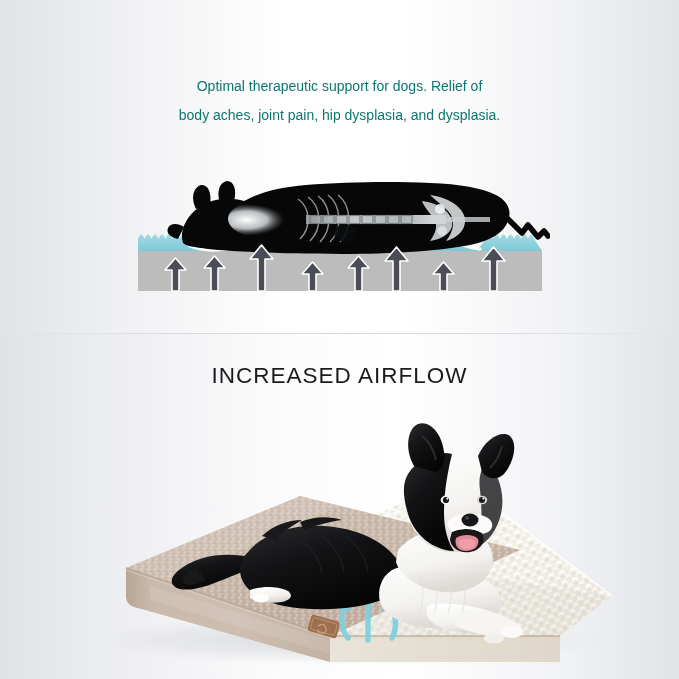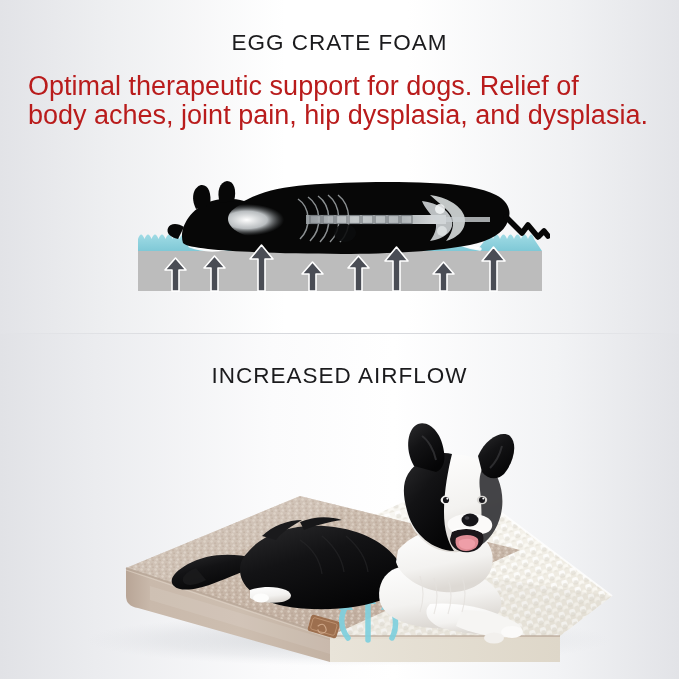--- a/index.html
+++ b/index.html
@@ -26,22 +26,22 @@
     position:absolute;left:0;top:333px;width:679px;height:1px;
     background:linear-gradient(90deg,rgba(200,202,208,0) 0%,rgba(196,198,204,.55) 25%,rgba(190,193,200,.65) 50%,rgba(196,198,204,.55) 75%,rgba(200,202,208,0) 100%);
   }
 
   
   .h1{
     position:absolute;left:0;top:30px;width:679px;text-align:center;
     font-size:22.5px;letter-spacing:1.0px;color:#1b1b1d;font-weight:400;
   }
   .sub{
-    position:absolute;left:28px;top:72px;width:623px;text-align:left;
-    font-size:27px;line-height:29px;color:#b91c1c;font-weight:300;
+    position:absolute;left:28px;top:72px;width:623px;text-align:center;
+    font-size:14px;line-height:29px;color:#0f766e;font-weight:300;
   }
   .h2{
     position:absolute;left:0;top:363px;width:679px;text-align:center;
     font-size:22.5px;letter-spacing:1.0px;color:#1b1b1d;font-weight:400;
   }
 
   
   .diagram{position:absolute;left:130px;top:165px;width:420px;height:140px;}
   .diagram svg{display:block;width:420px;height:140px;}
 
@@ -49,21 +49,20 @@
   .scene{position:absolute;left:0px;top:400px;width:679px;height:279px;}
   .scene svg{display:block;width:679px;height:279px;}
 </style>
 </head>
 <body>
 
 <div class="page">
 
   <div class="panel-top"></div>
 
-  <div class="h1">EGG CRATE FOAM</div>
 
   <div class="sub">
     <div>Optimal therapeutic support for dogs. Relief of</div>
     <div>body aches, joint pain, hip dysplasia, and dysplasia.</div>
   </div>
 
   <div class="diagram">
     <svg viewBox="0 0 420 140" xmlns="http://www.w3.org/2000/svg">
       <defs>
         <clipPath id="bodyClip">

